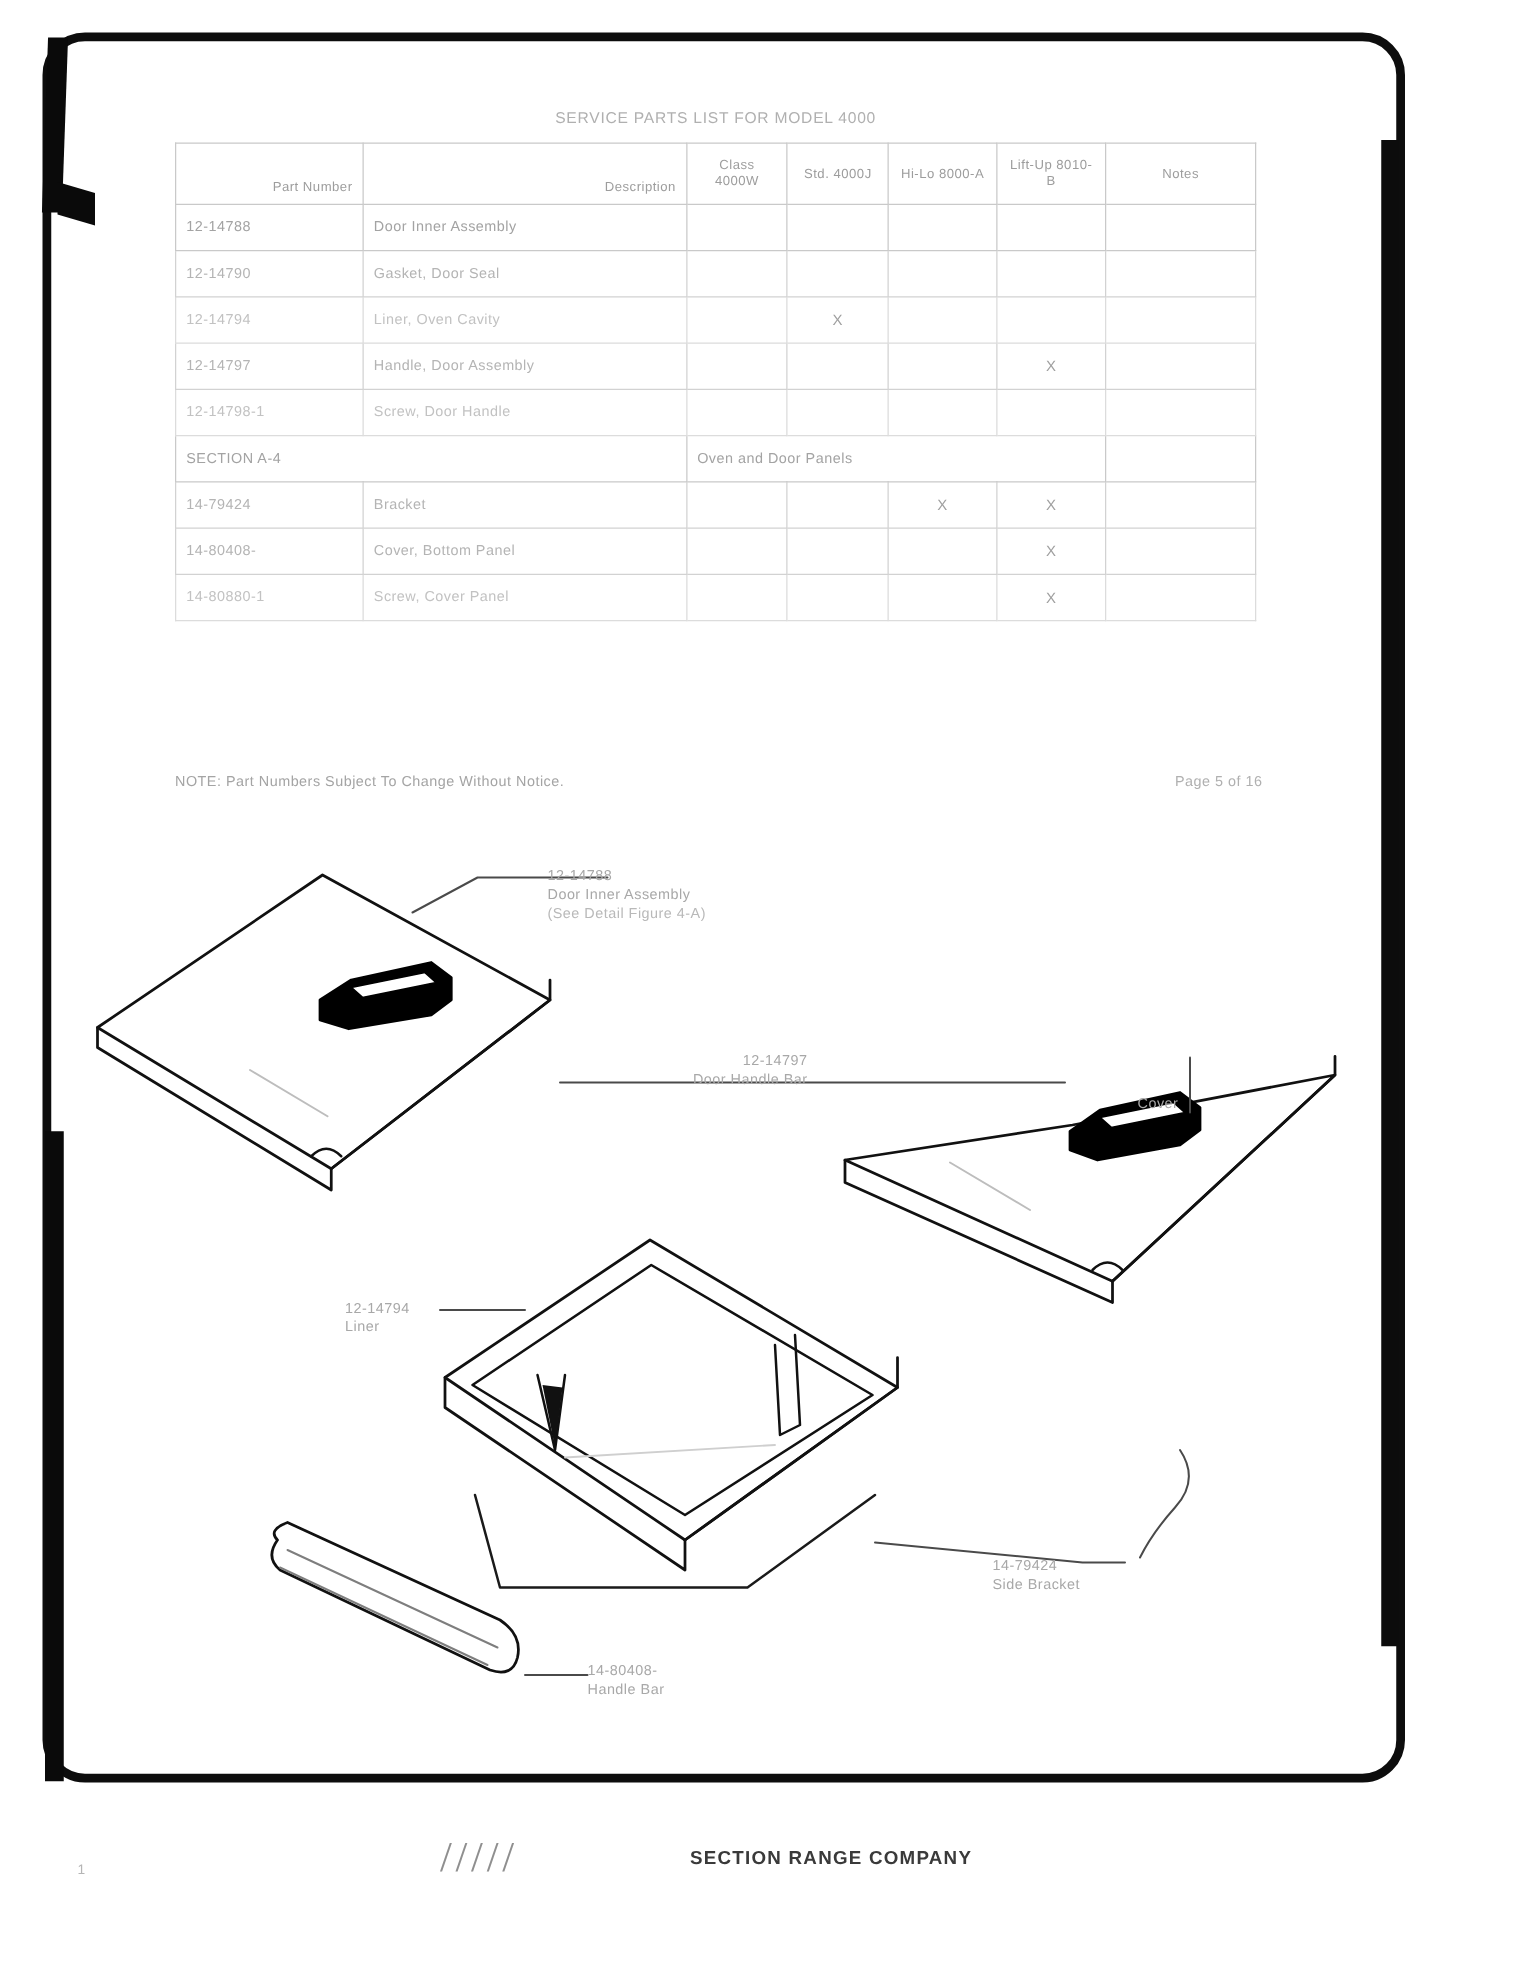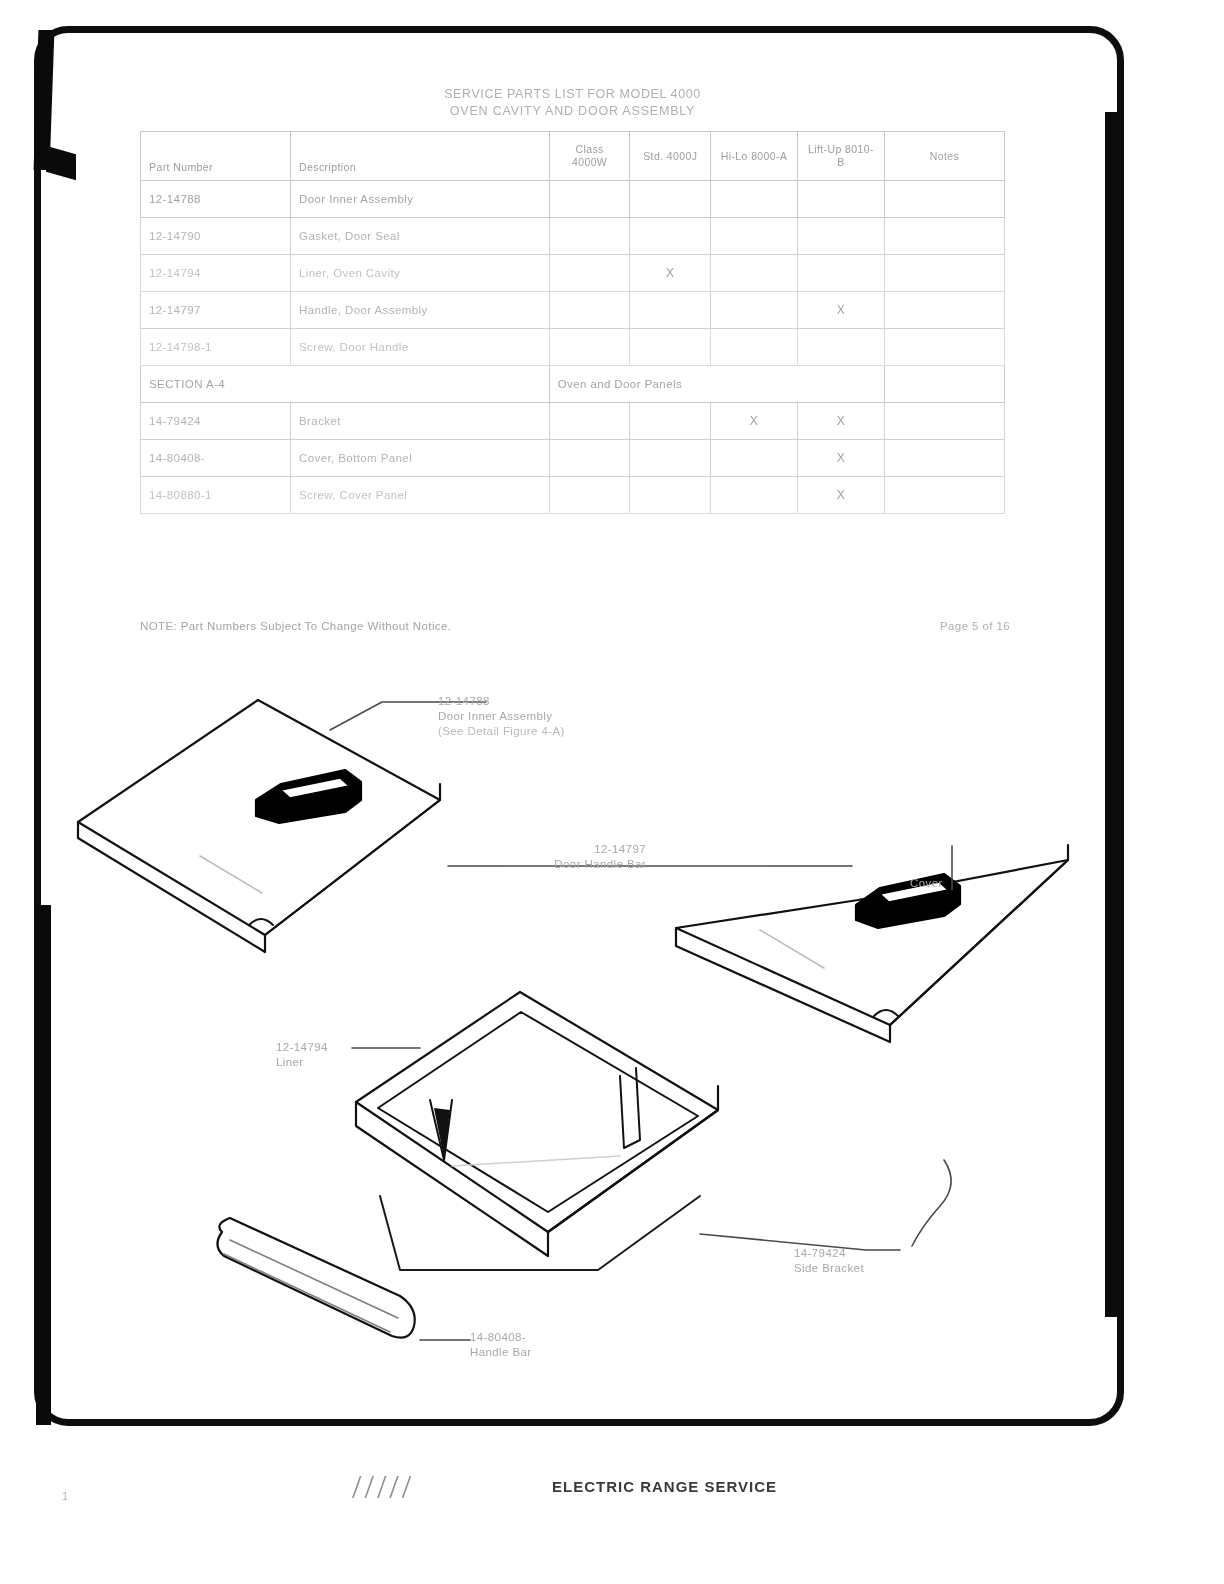--- a/index.html
+++ b/index.html
@@ -108,21 +108,21 @@
     text-align: left;
   }
   table.parts th {
     text-align: center;
     font-size: 10.5px;
     line-height: 13px;
     height: 38px;
     color: #9d9d9d;
   }
   table.parts th.left-head {
-    text-align: left;
+    text-align: right;
     vertical-align: bottom;
     padding-bottom: 6px;
   }
   table.parts td.mark {
     text-align: center;
     color: #a0a0a0;
     font-size: 12px;
   }
   
   tr.bleach td { color: #c2c2c2; border-color: #dcdcdc; }
@@ -202,21 +202,20 @@
   <div id="page-border"></div>
   <div id="edge-shadow-top"></div>
   <div id="edge-nick"></div>
   <div id="edge-shadow-bottom"></div>
   <div id="edge-shadow-right"></div>
 
   <div id="parts-table-block">
 
     <div id="table-title">
       <div class="t1">SERVICE PARTS LIST   FOR  MODEL  4000</div>
-      <div class="t2">OVEN  CAVITY  AND  DOOR  ASSEMBLY</div>
     </div>
 
     <table class="parts">
       <colgroup>
         <col style="width:145px">
         <col style="width:250px">
         <col style="width:78px">
         <col style="width:78px">
         <col style="width:84px">
         <col style="width:84px">
@@ -403,16 +402,16 @@
     <div>14-79424</div>
     <div>Side Bracket</div>
   </div>
 
   <div class="callout" style="left:470px; top:1330px;">
     <div>14-80408-</div>
     <div>Handle Bar</div>
   </div>
 
   <div id="footer-slashes">/////</div>
-  <div id="footer-text">ELECTRIC RANGE SERVICE</div>
+  <div id="footer-text">SECTION RANGE COMPANY</div>
   <div id="footer-corner">1</div>
 
 </div>
 
 </body></html>

